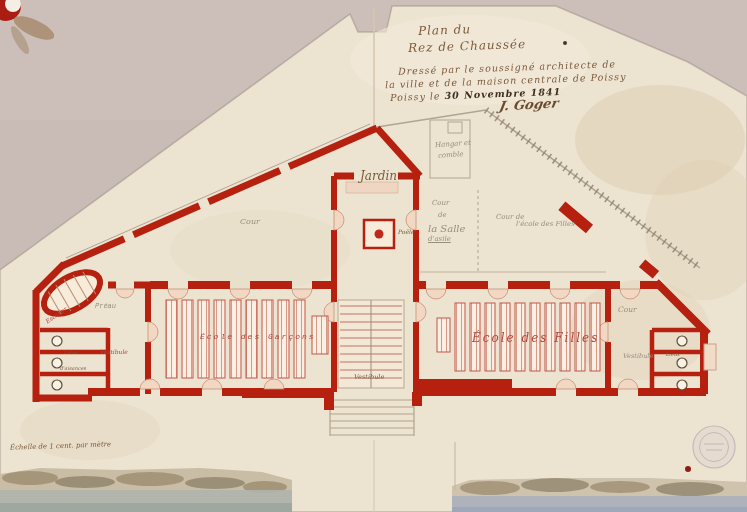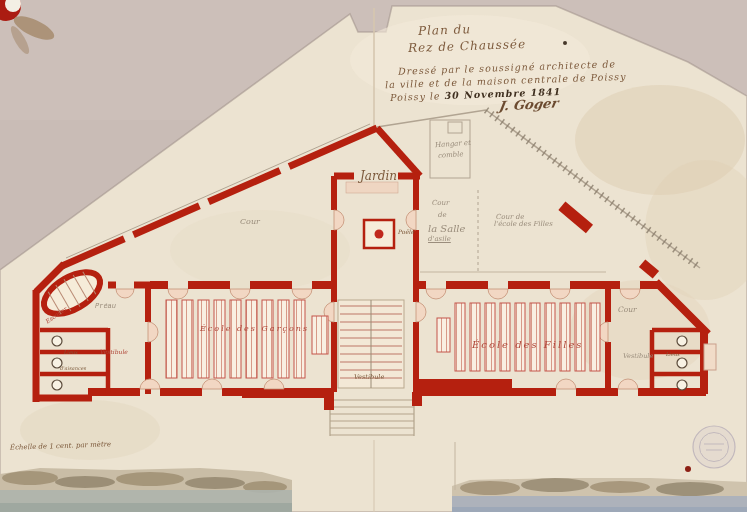--- a/index.html
+++ b/index.html
@@ -243,25 +243,25 @@
 <div>
   <div class="lbl pencil" style="left:240px;top:218px;font-size:8px;">Cour</div>
   <div class="lbl ink" style="left:360px;top:170px;font-size:12px;">Jardin</div>
   <div class="lbl pencil" style="left:435px;top:141px;font-size:7px;transform:rotate(-4deg);">Hangar et</div>
   <div class="lbl pencil" style="left:438px;top:152px;font-size:7px;transform:rotate(-4deg);">comble</div>
   <div class="lbl pencil" style="left:432px;top:200px;font-size:7px;">Cour</div>
   <div class="lbl pencil" style="left:438px;top:212px;font-size:7px;">de</div>
   <div class="lbl pencil" style="left:428px;top:224px;font-size:10px;">la Salle</div>
   <div class="lbl pencil" style="left:428px;top:236px;font-size:7px;text-decoration:underline;">d'asile</div>
   <div class="lbl pencil" style="left:496px;top:206px;font-size:7px;margin-top:8px;">Cour de</div>
-  <div class="lbl pencil" style="left:494px;top:221px;font-size:7px;">l'école des Filles</div>
+  <div class="lbl pencil" style="left:516px;top:221px;font-size:7px;">l'école des Filles</div>
   <div class="lbl ink" style="left:398px;top:229px;font-size:6px;">Poêle</div>
   <div class="lbl ink" style="left:354px;top:374px;font-size:6.5px;">Vestibule</div>
-  <div class="lbl redink" style="left:200px;top:325px;font-size:8px;letter-spacing:2px;">École des Garçons</div>
-  <div class="lbl redink" style="left:472px;top:332px;font-size:10px;letter-spacing:2px;margin-top:8px;">École des Filles</div>
+  <div class="lbl redink" style="left:200px;top:333px;font-size:8px;letter-spacing:2px;font-family:Liberation Mono, monospace;">École des Garçons</div>
+  <div class="lbl redink" style="left:472px;top:332px;font-size:12px;letter-spacing:2px;">École des Filles</div>
   <div class="lbl pencil" style="left:95px;top:303px;font-size:7px;font-family:Liberation Mono, monospace;">Préau</div>
   <div class="lbl redink" style="left:44px;top:312px;font-size:6px;transform:rotate(-35deg);">Escalier</div>
   <div class="lbl redink" style="left:100px;top:349px;font-size:6px;">Vestibule</div>
   <div class="lbl ink" style="left:64px;top:350px;font-size:5px;">Lieux</div>
   <div class="lbl ink" style="left:60px;top:366px;font-size:5px;">d'aisances</div>
   <div class="lbl pencil" style="left:618px;top:306px;font-size:7.5px;">Cour</div>
   <div class="lbl pencil" style="left:623px;top:353px;font-size:6.5px;">Vestibule</div>
   <div class="lbl ink" style="left:666px;top:352px;font-size:5px;">Lieux</div>
   <div class="lbl ink" style="left:10px;top:443px;font-size:7px;transform:rotate(-2deg);">Échelle de 1 cent. par mètre</div>
 </div>

